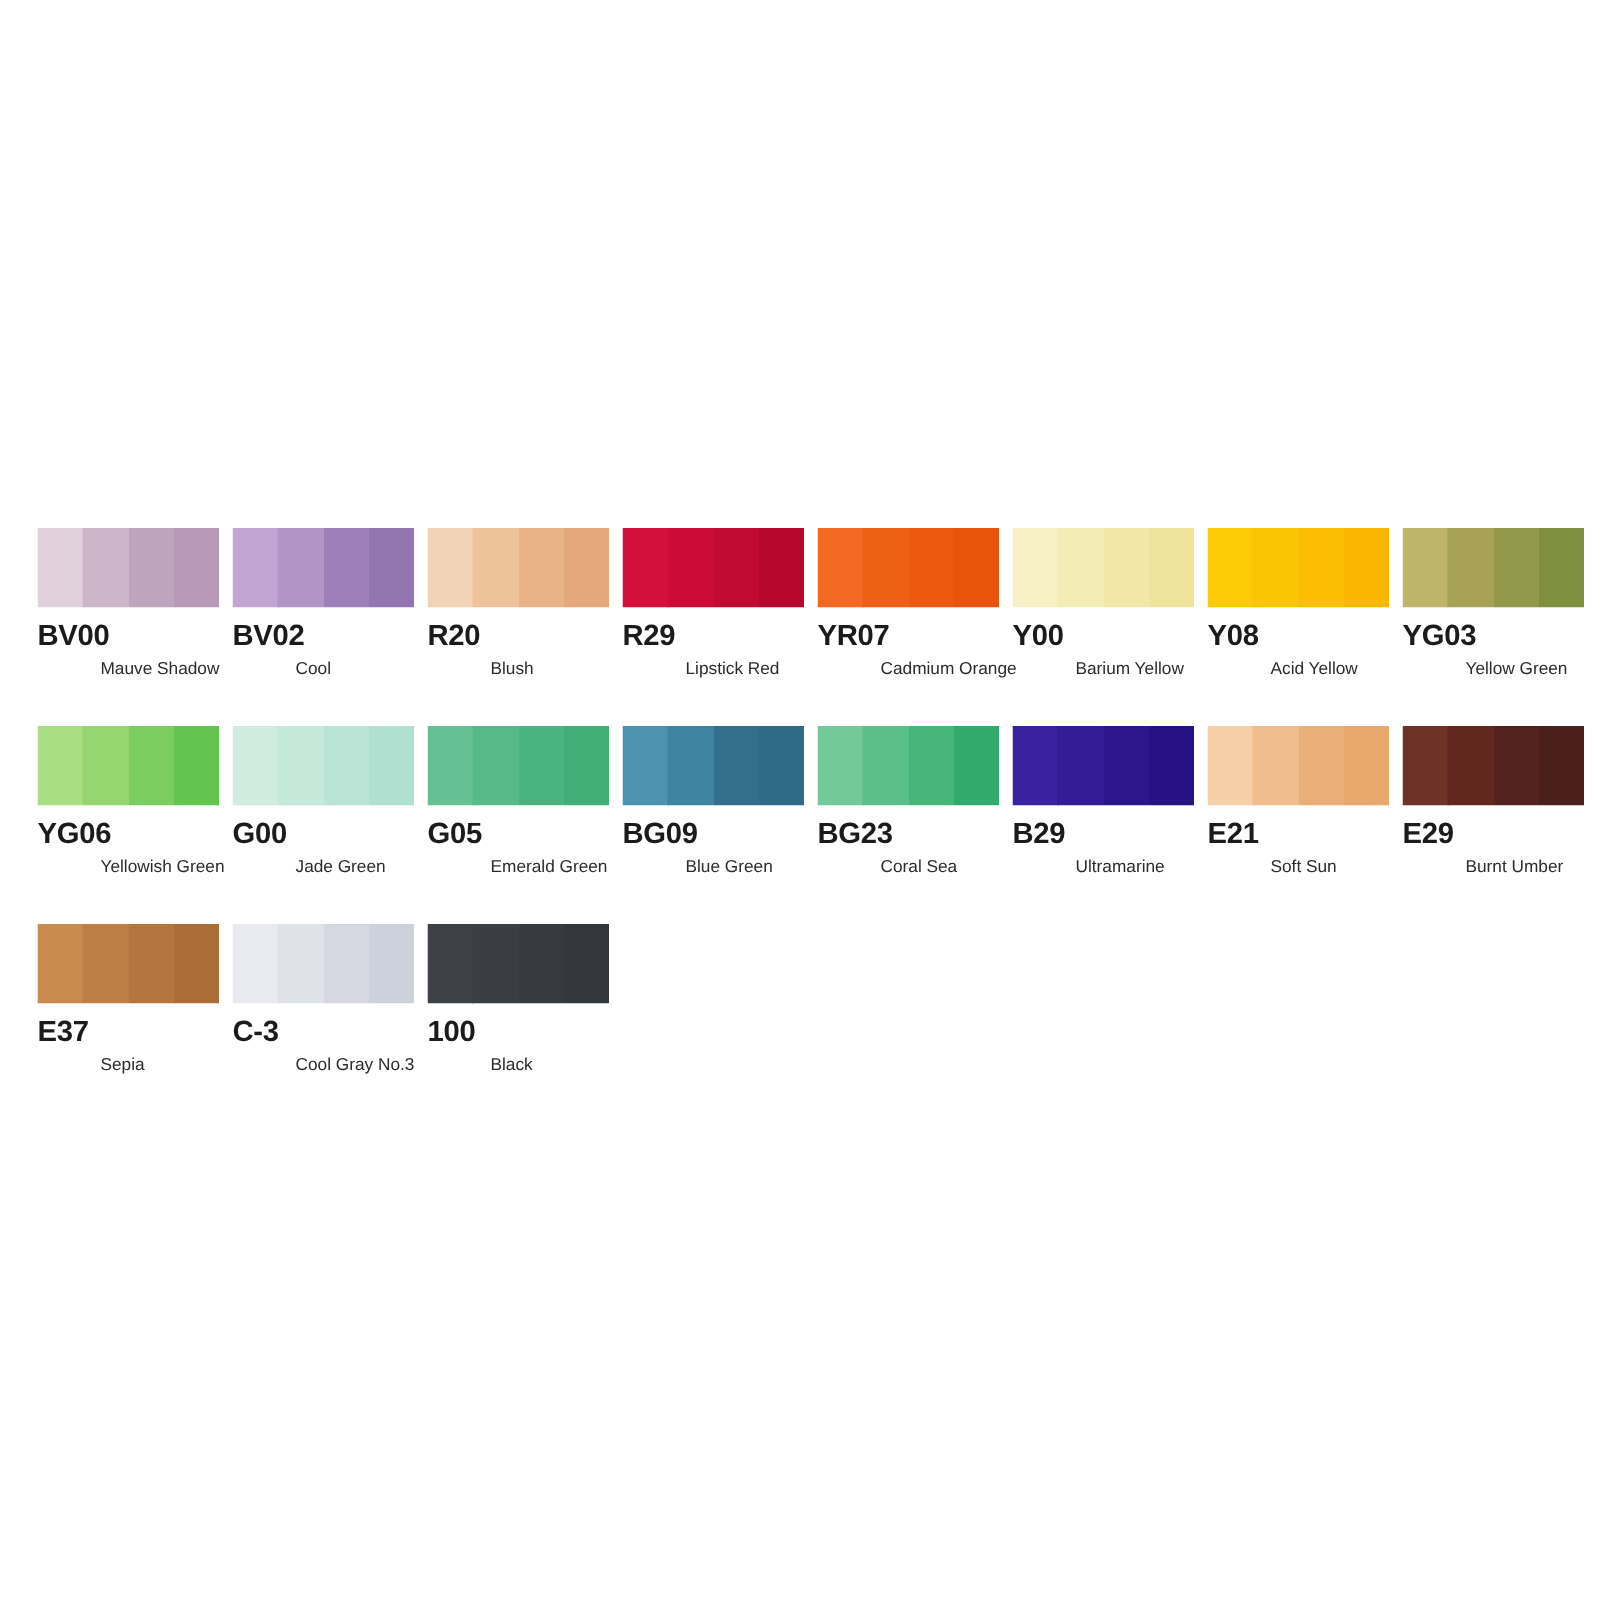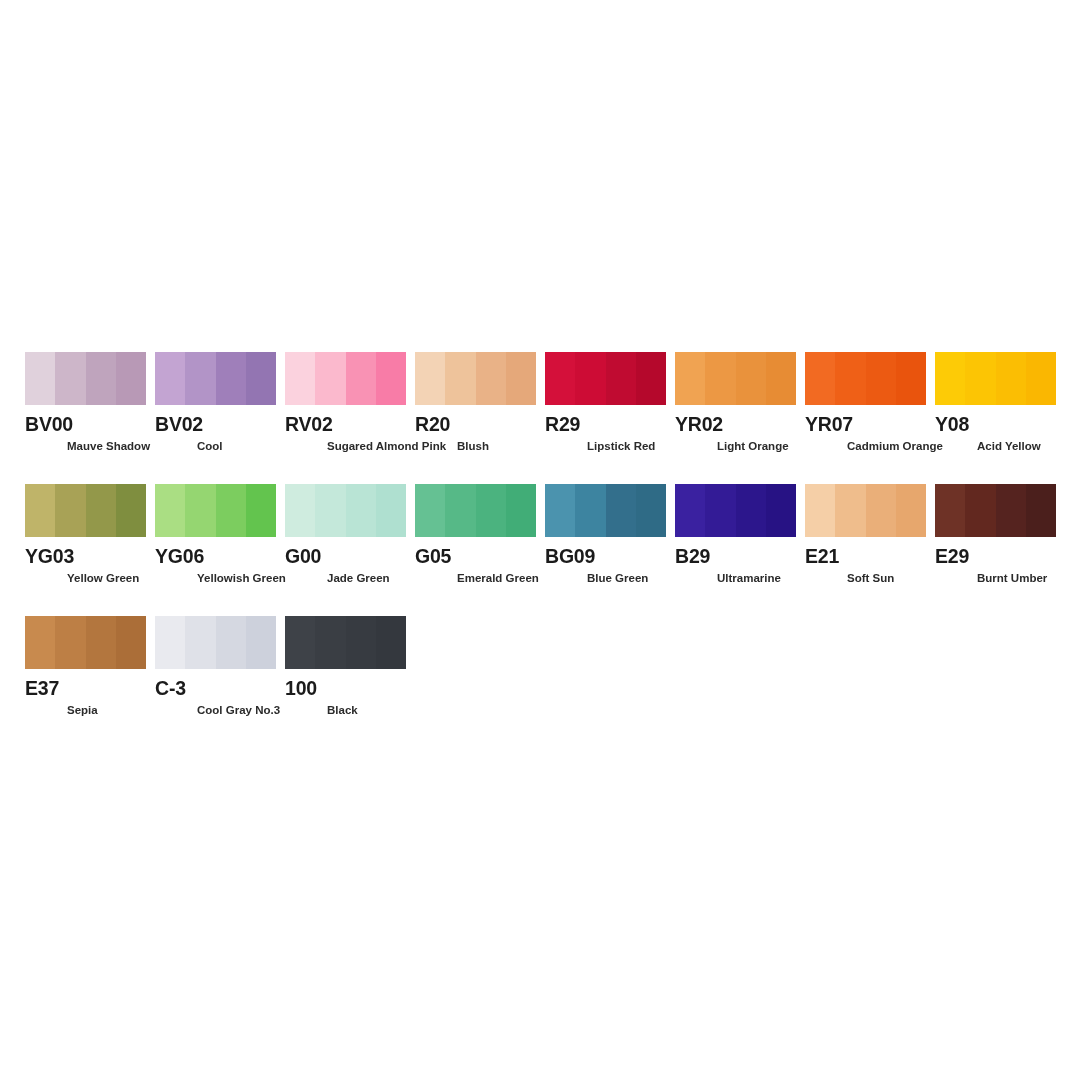--- a/index.html
+++ b/index.html
@@ -66,21 +66,21 @@
     letter-spacing: -0.2px;
     line-height: 20px;
     white-space: nowrap;
   }
 
   .swatch-name {
     position: absolute;
     left: 0;
     top: 87px;
     font-size: 11.5px;
-    font-weight: bold;
+    font-weight: normal;
     color: #2b2b2b;
     line-height: 14px;
     white-space: nowrap;
     padding-left: 42px;
   }
 </style>
 </head>
 <body>
 
 <div id="chart-root">
@@ -100,70 +100,60 @@
           <div class="band" style="left: 0px; width: 30.85px; background: rgb(195, 164, 210);"></div>
           <div class="band" style="left: 30.25px; width: 30.85px; background: rgb(178, 148, 199);"></div>
           <div class="band" style="left: 60.5px; width: 30.85px; background: rgb(159, 127, 186);"></div>
           <div class="band" style="left: 90.75px; width: 30.85px; background: rgb(147, 117, 178);"></div>
         </div>
         <div class="swatch-code">BV02</div>
         <div class="swatch-name">Cool</div>
       </div>
       <div class="swatch-cell">
         <div class="swatch-chip">
-          <div class="band" style="left: 0px; width: 30.85px; background: rgb(251, 210, 222);"></div>
-          <div class="band" style="left: 30.25px; width: 30.85px; background: rgb(251, 185, 205);"></div>
-          <div class="band" style="left: 60.5px; width: 30.85px; background: rgb(249, 146, 180);"></div>
-          <div class="band" style="left: 90.75px; width: 30.85px; background: rgb(248, 124, 167);"></div>
-        </div>
-        <div class="swatch-code">RV02</div>
-        <div class="swatch-name">Sugared Almond Pink</div>
-      </div>
-      <div class="swatch-cell">
-        <div class="swatch-chip">
           <div class="band" style="left: 0px; width: 30.85px; background: rgb(243, 211, 181);"></div>
           <div class="band" style="left: 30.25px; width: 30.85px; background: rgb(238, 195, 155);"></div>
           <div class="band" style="left: 60.5px; width: 30.85px; background: rgb(233, 178, 135);"></div>
           <div class="band" style="left: 90.75px; width: 30.85px; background: rgb(229, 168, 122);"></div>
         </div>
         <div class="swatch-code">R20</div>
         <div class="swatch-name">Blush</div>
       </div>
       <div class="swatch-cell">
         <div class="swatch-chip">
           <div class="band" style="left: 0px; width: 30.85px; background: rgb(212, 16, 58);"></div>
           <div class="band" style="left: 30.25px; width: 30.85px; background: rgb(205, 12, 53);"></div>
           <div class="band" style="left: 60.5px; width: 30.85px; background: rgb(192, 11, 49);"></div>
           <div class="band" style="left: 90.75px; width: 30.85px; background: rgb(181, 8, 44);"></div>
         </div>
         <div class="swatch-code">R29</div>
         <div class="swatch-name">Lipstick Red</div>
       </div>
       <div class="swatch-cell">
         <div class="swatch-chip">
-          <div class="band" style="left: 0px; width: 30.85px; background: rgb(240, 163, 82);"></div>
-          <div class="band" style="left: 30.25px; width: 30.85px; background: rgb(236, 152, 68);"></div>
-          <div class="band" style="left: 60.5px; width: 30.85px; background: rgb(233, 146, 60);"></div>
-          <div class="band" style="left: 90.75px; width: 30.85px; background: rgb(231, 140, 52);"></div>
-        </div>
-        <div class="swatch-code">YR02</div>
-        <div class="swatch-name">Light Orange</div>
-      </div>
-      <div class="swatch-cell">
-        <div class="swatch-chip">
           <div class="band" style="left: 0px; width: 30.85px; background: rgb(242, 106, 34);"></div>
           <div class="band" style="left: 30.25px; width: 30.85px; background: rgb(239, 96, 23);"></div>
           <div class="band" style="left: 60.5px; width: 30.85px; background: rgb(236, 90, 18);"></div>
           <div class="band" style="left: 90.75px; width: 30.85px; background: rgb(233, 84, 13);"></div>
         </div>
         <div class="swatch-code">YR07</div>
         <div class="swatch-name">Cadmium Orange</div>
       </div>
       <div class="swatch-cell">
         <div class="swatch-chip">
+          <div class="band" style="left: 0px; width: 30.85px; background: rgb(246, 240, 196);"></div>
+          <div class="band" style="left: 30.25px; width: 30.85px; background: rgb(244, 236, 181);"></div>
+          <div class="band" style="left: 60.5px; width: 30.85px; background: rgb(242, 231, 167);"></div>
+          <div class="band" style="left: 90.75px; width: 30.85px; background: rgb(240, 227, 156);"></div>
+        </div>
+        <div class="swatch-code">Y00</div>
+        <div class="swatch-name">Barium Yellow</div>
+      </div>
+      <div class="swatch-cell">
+        <div class="swatch-chip">
           <div class="band" style="left: 0px; width: 30.85px; background: rgb(253, 203, 6);"></div>
           <div class="band" style="left: 30.25px; width: 30.85px; background: rgb(252, 197, 4);"></div>
           <div class="band" style="left: 60.5px; width: 30.85px; background: rgb(251, 190, 3);"></div>
           <div class="band" style="left: 90.75px; width: 30.85px; background: rgb(250, 183, 1);"></div>
         </div>
         <div class="swatch-code">Y08</div>
         <div class="swatch-name">Acid Yellow</div>
       </div>
       <div class="swatch-cell">
         <div class="swatch-chip">
@@ -210,20 +200,30 @@
           <div class="band" style="left: 0px; width: 30.85px; background: rgb(75, 147, 174);"></div>
           <div class="band" style="left: 30.25px; width: 30.85px; background: rgb(61, 132, 160);"></div>
           <div class="band" style="left: 60.5px; width: 30.85px; background: rgb(51, 111, 140);"></div>
           <div class="band" style="left: 90.75px; width: 30.85px; background: rgb(47, 107, 134);"></div>
         </div>
         <div class="swatch-code">BG09</div>
         <div class="swatch-name">Blue Green</div>
       </div>
       <div class="swatch-cell">
         <div class="swatch-chip">
+          <div class="band" style="left: 0px; width: 30.85px; background: rgb(115, 201, 154);"></div>
+          <div class="band" style="left: 30.25px; width: 30.85px; background: rgb(91, 191, 137);"></div>
+          <div class="band" style="left: 60.5px; width: 30.85px; background: rgb(69, 181, 120);"></div>
+          <div class="band" style="left: 90.75px; width: 30.85px; background: rgb(50, 170, 107);"></div>
+        </div>
+        <div class="swatch-code">BG23</div>
+        <div class="swatch-name">Coral Sea</div>
+      </div>
+      <div class="swatch-cell">
+        <div class="swatch-chip">
           <div class="band" style="left: 0px; width: 30.85px; background: rgb(58, 33, 160);"></div>
           <div class="band" style="left: 30.25px; width: 30.85px; background: rgb(51, 27, 150);"></div>
           <div class="band" style="left: 60.5px; width: 30.85px; background: rgb(44, 22, 140);"></div>
           <div class="band" style="left: 90.75px; width: 30.85px; background: rgb(39, 18, 132);"></div>
         </div>
         <div class="swatch-code">B29</div>
         <div class="swatch-name">Ultramarine</div>
       </div>
       <div class="swatch-cell">
         <div class="swatch-chip">

